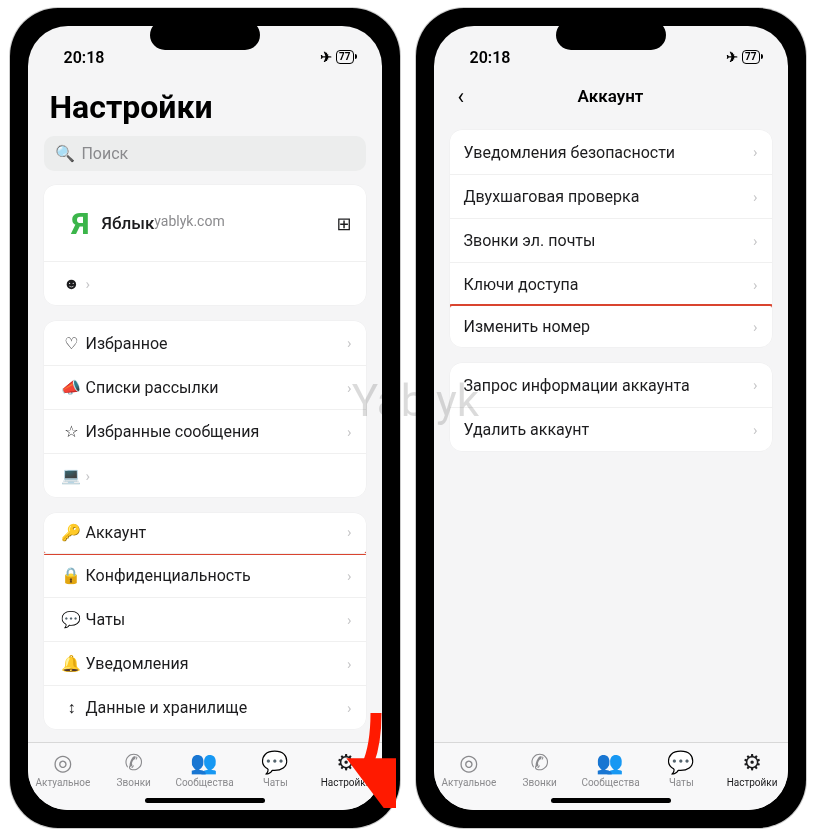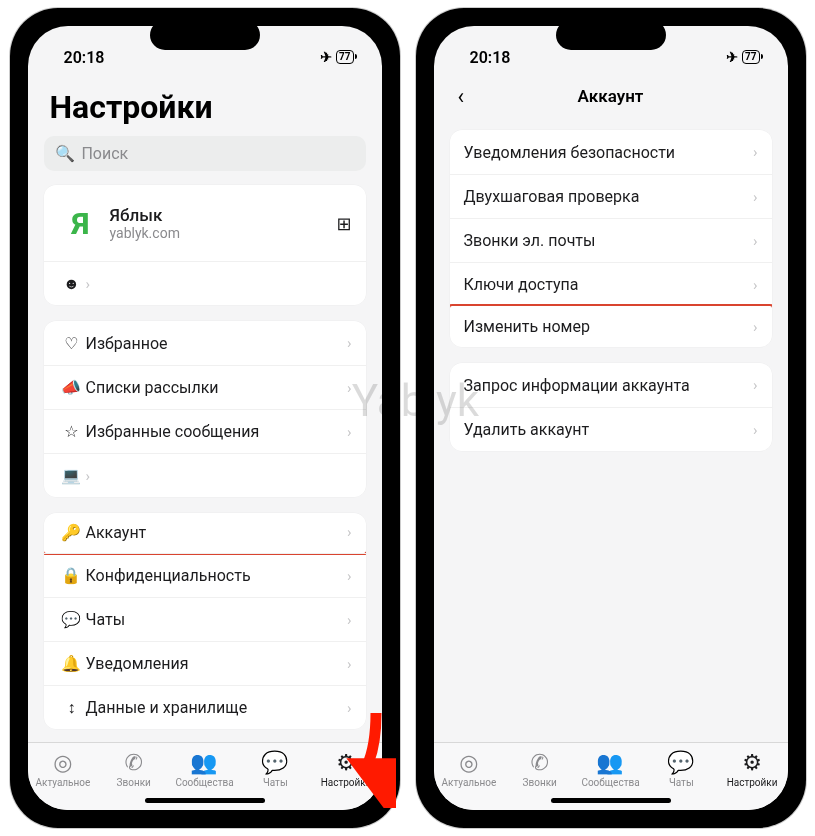--- a/index.html
+++ b/index.html
@@ -105,21 +105,21 @@
   .row:first-child { border-top: none; }
   .row .icon { width: 28px; display: flex; justify-content: center; color: #1c1c1e; font-size: 16px; }
   .row .label { flex: 1; }
   .row .chev { color: #c6c6c8; font-size: 15px; }
   .profile-row { padding: 16px 14px; }
   .profile-row .avatar {
     width: 44px; height: 44px; background: #fff;
     display: flex; align-items: center; justify-content: center;
     font-size: 30px; font-weight: 800; color: #3bb54a; letter-spacing: -2px;
   }
-  .profile-text { flex: 1; display: flex; flex-direction: column; margin-left: 8px; }
+  .profile-text { flex: 1; display: flex; flex-direction: row; }
   .profile-text .name { font-size: 17px; font-weight: 500; }
   .profile-text .sub { font-size: 14px; color: #8a8a8d; }
   .qr { font-size: 18px; color: #1c1c1e; }
   .highlight { border: 2px solid #d9442f; border-radius: 4px; margin: -2px; justify-content: center; }
   .tabbar {
     display: flex; justify-content: space-around;
     border-top: 1px solid #d8d8d8;
     background: #f8f8f9;
     padding: 6px 0 22px;
   }

